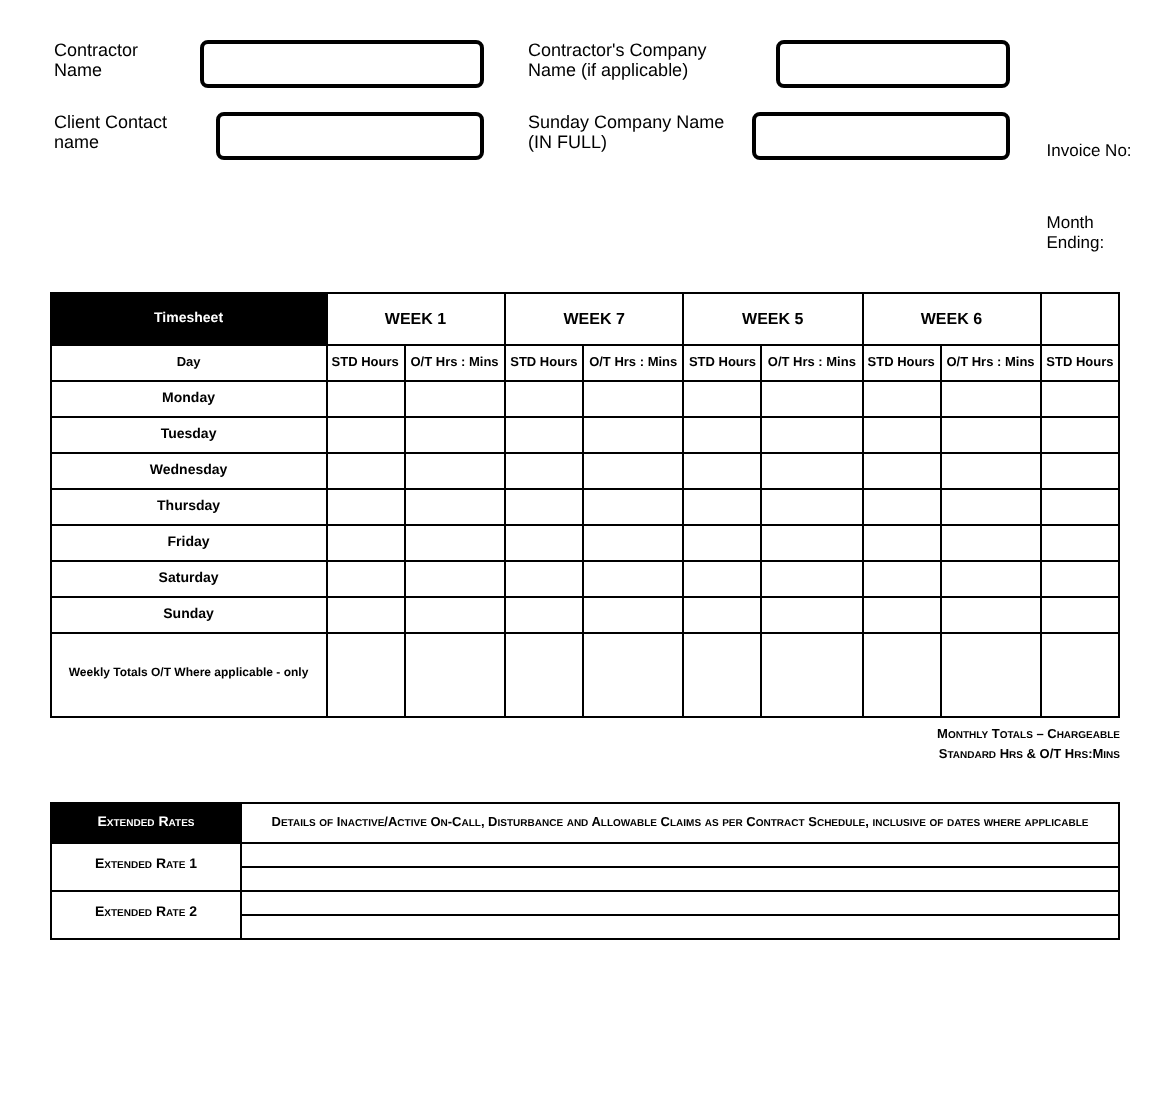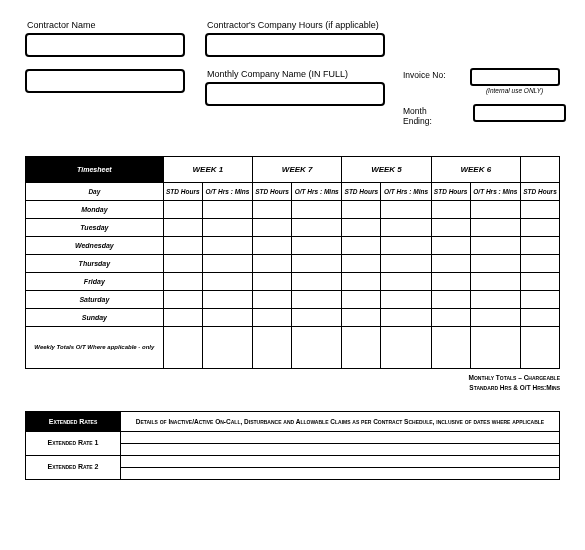--- a/index.html
+++ b/index.html
@@ -23,22 +23,22 @@
   .header-left {
     display: flex;
     gap: 20px;
   }
   .header-right {
     margin-left: 10px;
     padding-top: 48px;
   }
   .field-group {
     display: flex;
-    flex-direction: column;
-    gap: 3px;
+    flex-direction: row;
+    gap: 13px;
     margin-bottom: 12px;
   }
   .field-label {
     font-size: 9px;
     padding-left: 2px;
   }
   .field-box {
     border: 2px solid #000;
     border-radius: 4px;
     height: 24px;
@@ -67,24 +67,23 @@
     width: 90px;
     background: #fff;
   }
   .inv-box.wide { width: 110px; }
   .inv-sub {
     font-size: 6.5px;
     font-style: italic;
     margin-top: 1px;
   }
   .timesheet {
-    margin-top: 20px;
+    margin-top: 10px;
     border-collapse: collapse;
     width: 100%;
-    font-style: italic;
   }
   .timesheet th, .timesheet td {
     border: 1px solid #000;
     text-align: center;
     vertical-align: middle;
   }
   .hdr-black {
     background: #000;
     color: #fff;
     font-size: 7px;
@@ -164,30 +163,31 @@
 <div class="page">
 
   <div class="header-section">
     <div class="header-left">
       <div>
         <div class="field-group">
           <span class="field-label">Contractor Name</span>
           <div class="field-box"></div>
         </div>
         <div class="field-group">
+          <span class="field-label">Client Contact name</span>
           <div class="field-box"></div>
         </div>
       </div>
       <div>
         <div class="field-group">
-          <span class="field-label">Contractor's Company Hours (if applicable)</span>
+          <span class="field-label">Contractor's Company Name (if applicable)</span>
           <div class="field-box" style="width:180px"></div>
         </div>
         <div class="field-group">
-          <span class="field-label">Monthly Company Name (IN FULL)</span>
+          <span class="field-label">Sunday Company Name (IN FULL)</span>
           <div class="field-box" style="width:180px"></div>
         </div>
       </div>
     </div>
     <div class="header-right">
       <div class="inv-row">
         <span class="inv-label">Invoice No:</span>
         <div class="inv-box-wrap">
           <div class="inv-box"></div>
           <span class="inv-sub">(Internal use ONLY)</span>

